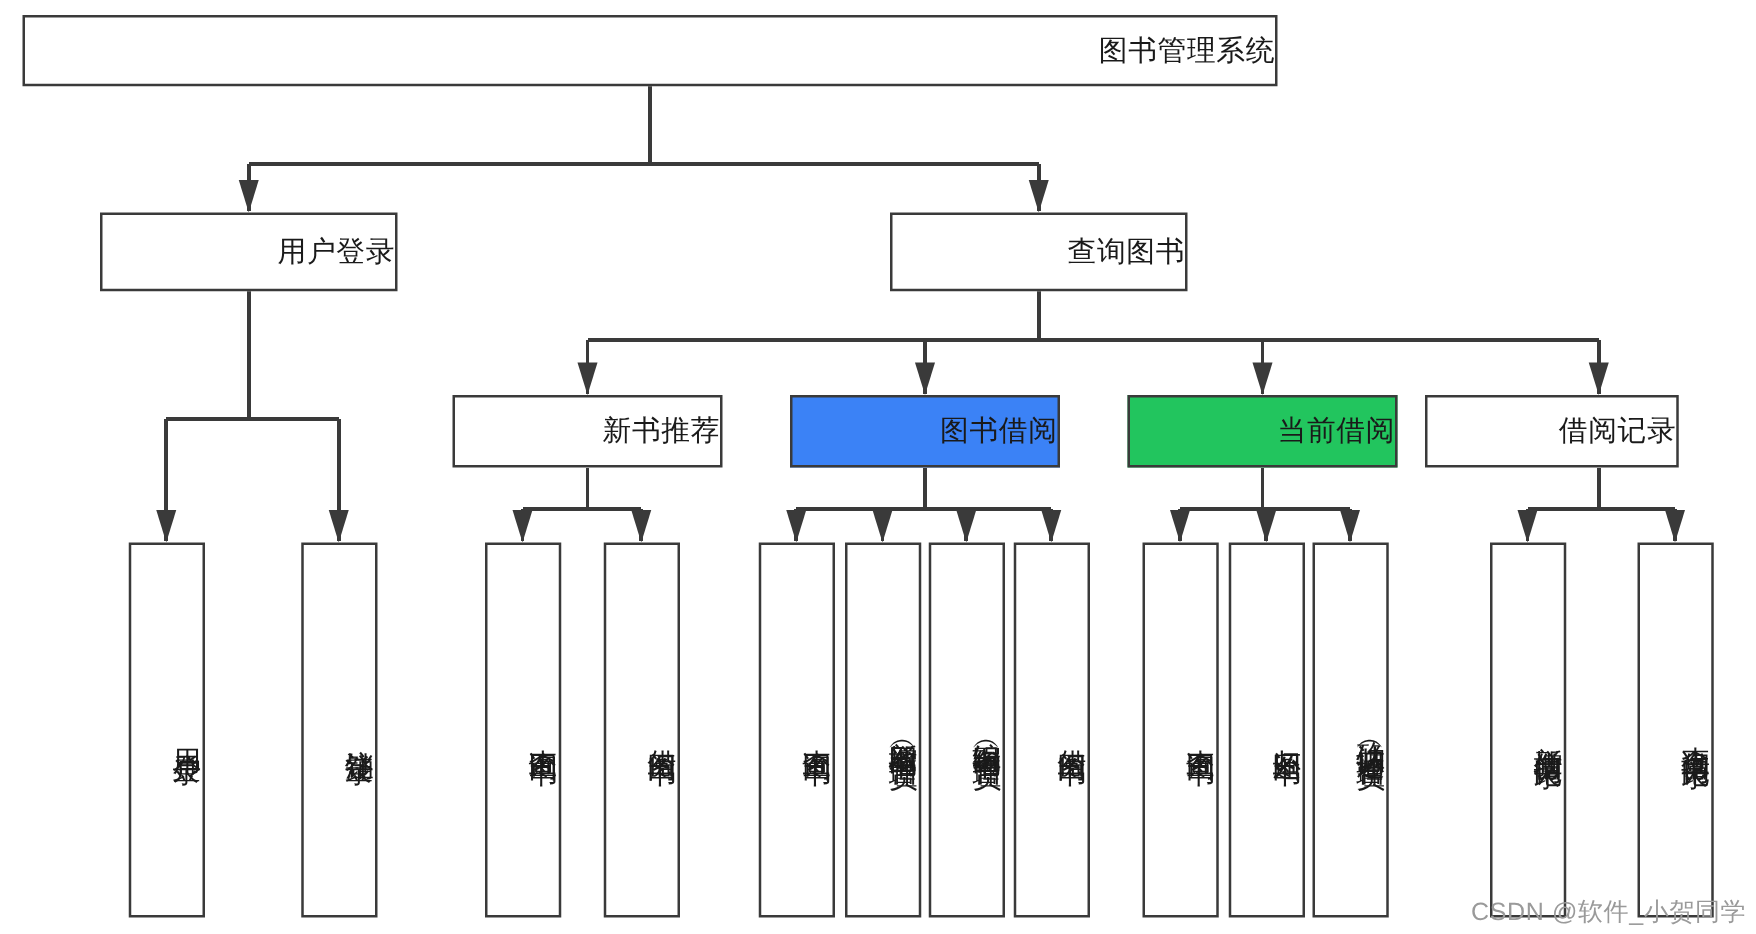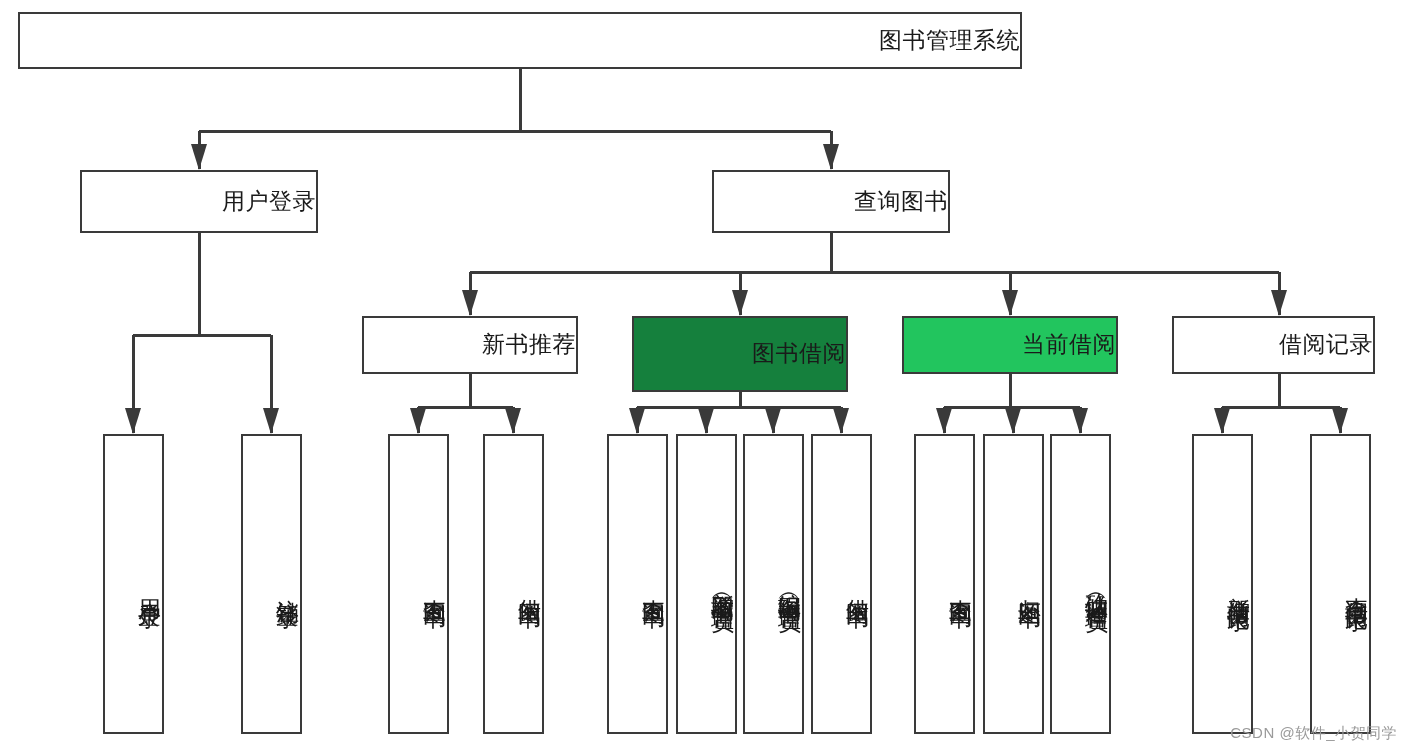--- a/index.html
+++ b/index.html
@@ -55,21 +55,21 @@
     display: block;
     white-space: pre-line;
   }
   .node.vert .node-label {
     white-space: normal;
   }
   #watermark {
     position: absolute;
     right: 8px;
     bottom: 4px;
-    font-size: 15px;
+    font-size: 20px;
     color: #9a9a9a;
     letter-spacing: 0.5px;
     white-space: nowrap;
     font-family: "Liberation Sans", "DejaVu Sans", sans-serif;
   }
 </style>
 </head>
 <body>
 
 <div id="canvas">
@@ -147,27 +147,27 @@
       </div>
       <div class="node horiz" style="left: 80px; top: 170px; width: 238px; height: 63px; border-color: rgb(58, 58, 58); background: rgb(255, 255, 255); color: rgb(26, 26, 26);">
         <span class="node-label">用户登录</span>
       </div>
       <div class="node horiz" style="left: 712px; top: 170px; width: 238px; height: 63px; border-color: rgb(58, 58, 58); background: rgb(255, 255, 255); color: rgb(26, 26, 26);">
         <span class="node-label">查询图书</span>
       </div>
       <div class="node horiz" style="left: 362px; top: 316px; width: 216px; height: 58px; border-color: rgb(58, 58, 58); background: rgb(255, 255, 255); color: rgb(26, 26, 26);">
         <span class="node-label">新书推荐</span>
       </div>
-      <div class="node horiz" style="left: 632px; top: 316px; width: 216px; height: 76px; border-color: rgb(58, 58, 58); background: #15803d; color: rgb(26, 26, 26); padding-left: 36px;">
+      <div class="node horiz" style="left: 632px; top: 316px; width: 216px; height: 58px; border-color: rgb(58, 58, 58); background: #3b82f6; color: rgb(26, 26, 26); padding-left: 36px;">
         <span class="node-label">图书借阅</span>
       </div>
       <div class="node horiz" style="left: 902px; top: 316px; width: 216px; height: 58px; border-color: rgb(58, 58, 58); background: #22c55e; color: rgb(26, 26, 26);">
         <span class="node-label">当前借阅</span>
       </div>
-      <div class="node horiz" style="left: 1172px; top: 316px; width: 203px; height: 58px; border-color: rgb(58, 58, 58); background: rgb(255, 255, 255); color: rgb(26, 26, 26);">
+      <div class="node horiz" style="left: 1140px; top: 316px; width: 203px; height: 58px; border-color: rgb(58, 58, 58); background: rgb(255, 255, 255); color: rgb(26, 26, 26);">
         <span class="node-label">借阅记录</span>
       </div>
       <div class="node vert" style="left: 103px; top: 434px; width: 61px; height: 300px; border-color: rgb(58, 58, 58); background: rgb(255, 255, 255); color: rgb(26, 26, 26);">
         <span class="node-label">用户登录</span>
       </div>
       <div class="node vert" style="left: 241px; top: 434px; width: 61px; height: 300px; border-color: rgb(58, 58, 58); background: rgb(255, 255, 255); color: rgb(26, 26, 26);">
         <span class="node-label">注销登录</span>
       </div>
       <div class="node vert" style="left: 388px; top: 434px; width: 61px; height: 300px; border-color: rgb(58, 58, 58); background: rgb(255, 255, 255); color: rgb(26, 26, 26);">
         <span class="node-label">查询图书</span>

